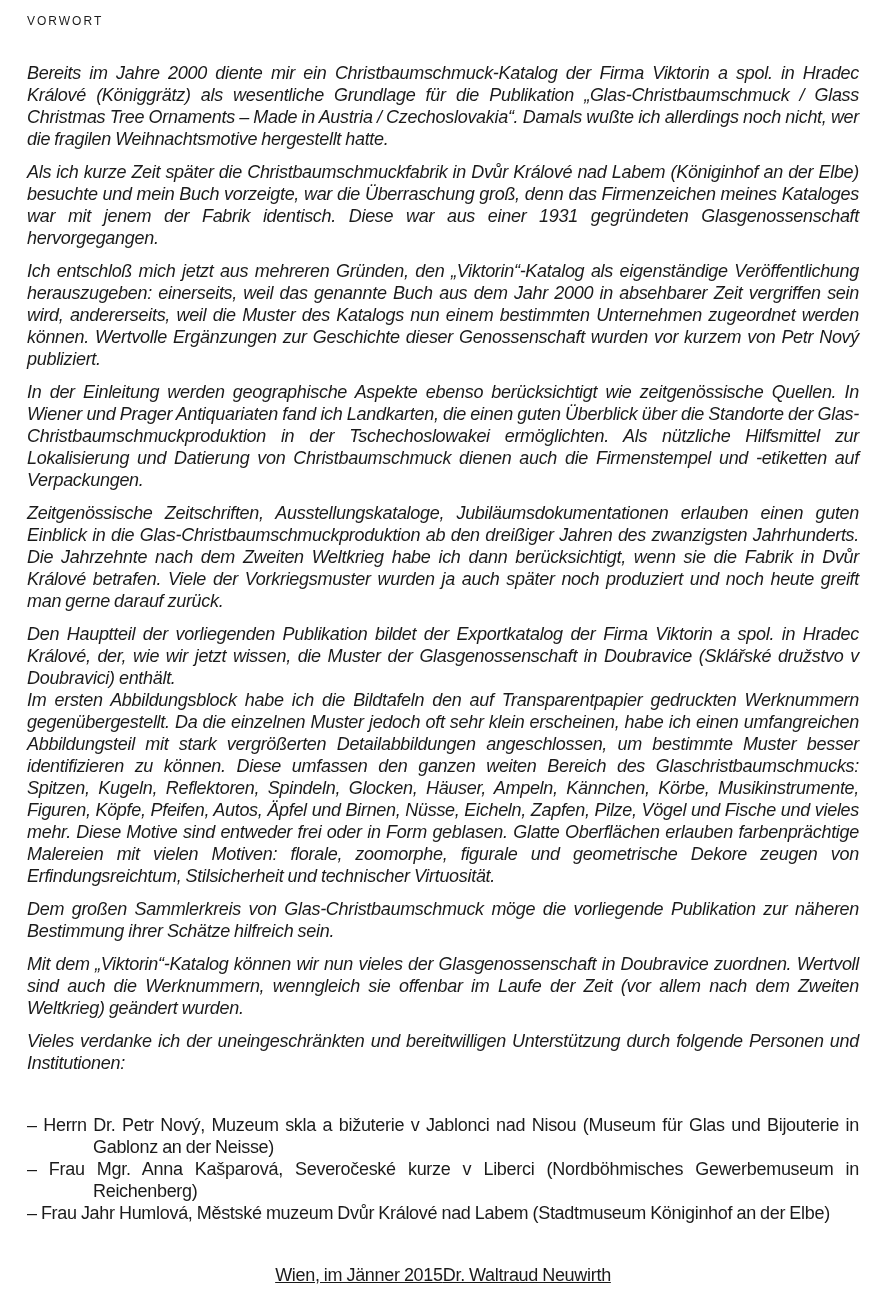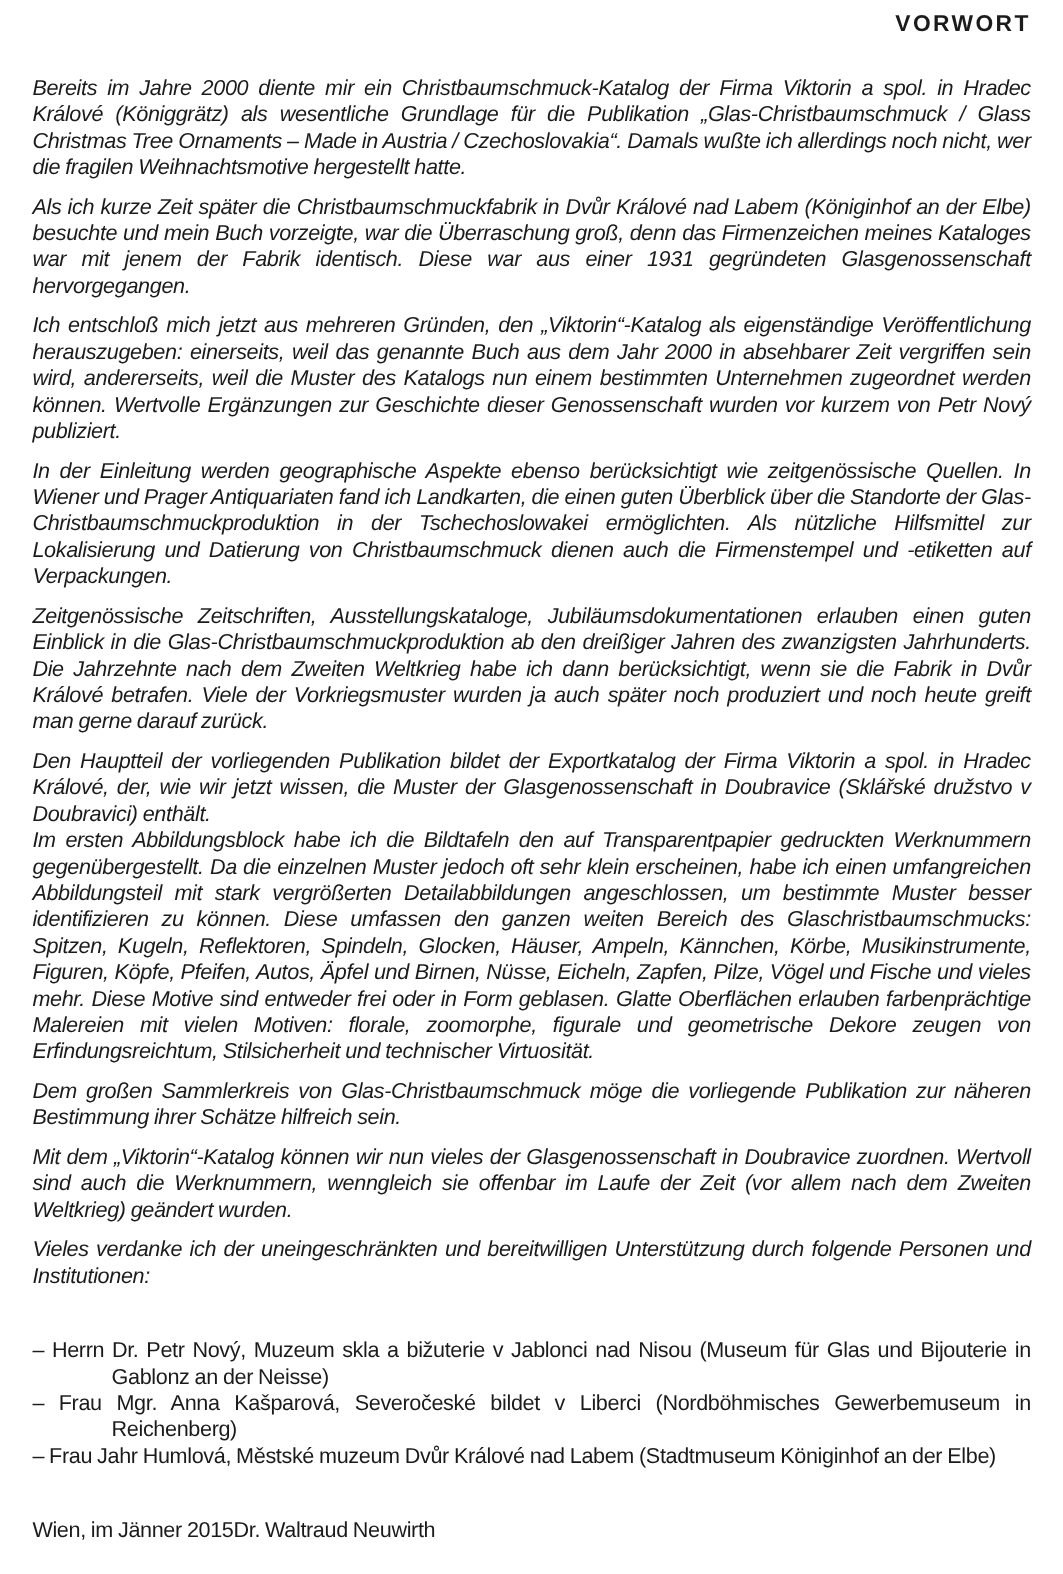--- a/index.html
+++ b/index.html
@@ -18,23 +18,23 @@
     font-family: "Liberation Sans", "DejaVu Sans", sans-serif;
     font-size: 18px;
     line-height: 22px;
     letter-spacing: -0.3px;
     word-spacing: -0.5px;
     display: flex;
     flex-direction: column;
     overflow: hidden;
   }
   .doc-title {
-    text-align: right;
-    font-size: 19px;
-    font-weight: 700;
+    text-align: left;
+    font-size: 12px;
+    font-weight: 400;
     letter-spacing: 2px;
     margin: 2px 0 30px 0;
     word-spacing: 0;
   }
   .doc-title-wrap { flex: 0 0 auto; }
   p.para {
     margin: 0 0 11px 0;
     text-align: justify;
     font-style: italic;
   }
@@ -46,22 +46,23 @@
   }
   p.ack-item {
     margin: 0;
     text-align: justify;
     padding-left: 66px;
     text-indent: -66px;
   }
   .doc-footer {
     margin-top: auto;
     display: flex;
-    justify-content: flex-start;
+    justify-content: center;
     align-items: baseline;
+    text-decoration: underline;
   }
   .doc-footer span { white-space: nowrap; }
 </style>
 </head>
 <body>
 
 <div class="page">
 
   <div class="doc-title-wrap">
     <h1 class="doc-title">VORWORT</h1>
@@ -82,21 +83,21 @@
   <p class="para">Im ersten Abbildungsblock habe ich die Bildtafeln den auf Transparentpapier gedruckten Werknummern gegenübergestellt. Da die einzelnen Muster jedoch oft sehr klein erscheinen, habe ich einen umfangreichen Abbildungsteil mit stark vergrößerten Detailabbildungen angeschlossen, um bestimmte Muster besser identifizieren zu können. Diese umfassen den ganzen weiten Bereich des Glaschristbaumschmucks: Spitzen, Kugeln, Reflektoren, Spindeln, Glocken, Häuser, Ampeln, Kännchen, Körbe, Musikinstrumente, Figuren, Köpfe, Pfeifen, Autos, Äpfel und Birnen, Nüsse, Eicheln, Zapfen, Pilze, Vögel und Fische und vieles mehr. Diese Motive sind entweder frei oder in Form geblasen. Glatte Oberflächen erlauben farbenprächtige Malereien mit vielen Motiven: florale, zoomorphe, figurale und geometrische Dekore zeugen von Erfindungsreichtum, Stilsicherheit und technischer Virtuosität.</p>
 
   <p class="para">Dem großen Sammlerkreis von Glas-Christbaumschmuck möge die vorliegende Publikation zur näheren Bestimmung ihrer Schätze hilfreich sein.</p>
 
   <p class="para">Mit dem „Viktorin“-Katalog können wir nun vieles der Glasgenossenschaft in Doubravice zuordnen. Wertvoll sind auch die Werknummern, wenngleich sie offenbar im Laufe der Zeit (vor allem nach dem Zweiten Weltkrieg) geändert wurden.</p>
 
   <p class="para">Vieles verdanke ich der uneingeschränkten und bereitwilligen Unterstützung durch folgende Personen und Institutionen:</p>
 
   <div class="ack-list">
     <p class="ack-item">– Herrn Dr. Petr Nový, Muzeum skla a bižuterie v Jablonci nad Nisou (Museum für Glas und Bijouterie in Gablonz an der Neisse)</p>
-    <p class="ack-item">– Frau Mgr. Anna Kašparová, Severočeské bildet v Liberci (Nordböhmisches Gewerbemuseum in Reichenberg)</p>
+    <p class="ack-item">– Frau Mgr. Anna Kašparová, Severočeské kurze v Liberci (Nordböhmisches Gewerbemuseum in Reichenberg)</p>
     <p class="ack-item">– Frau Jahr Humlová, Městské muzeum Dvůr Králové nad Labem (Stadtmuseum Königinhof an der Elbe)</p>
   </div>
 
   <div class="doc-footer">
     <span>Wien, im Jänner 2015</span>
     <span>Dr. Waltraud Neuwirth</span>
   </div>
 
 </div>
 

